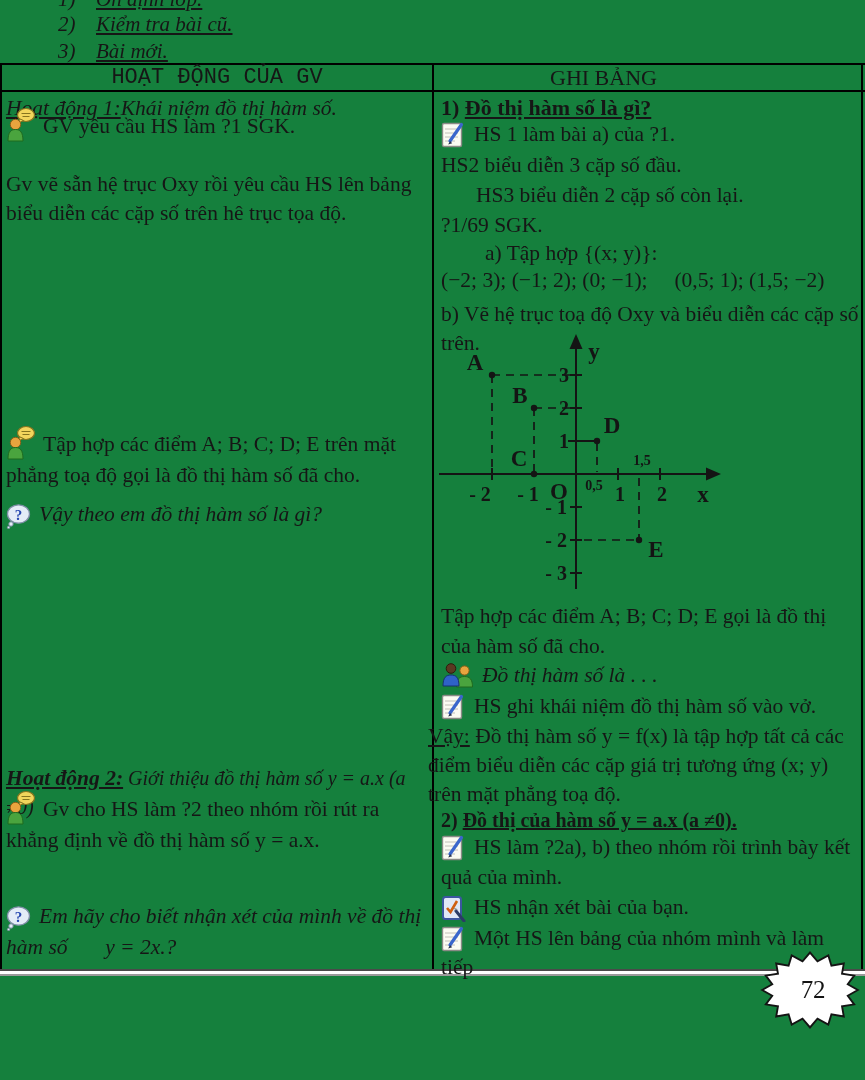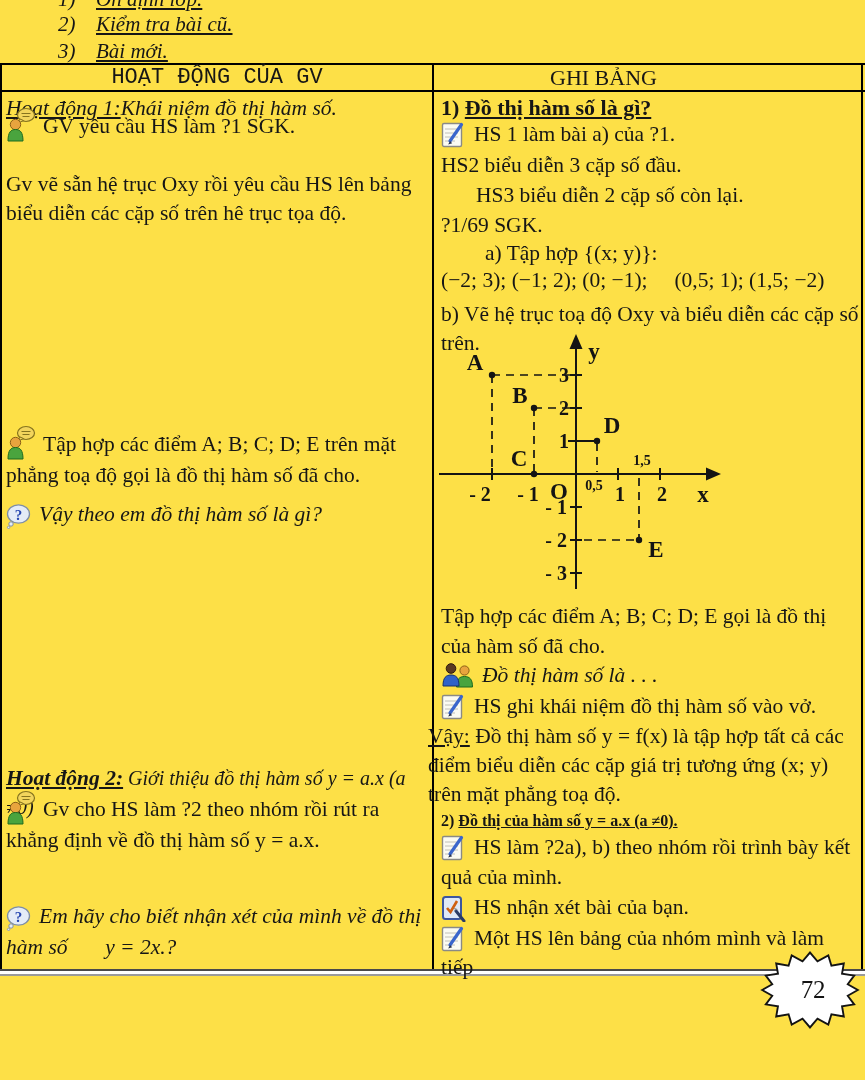--- a/index.html
+++ b/index.html
@@ -1,16 +1,16 @@
 <!DOCTYPE html>
 <html><head>
 <meta charset="utf-8">
 <style>
   html,body{margin:0;padding:0;background:#e9e9e9;}
-  .page{position:relative;width:865px;height:1080px;background:#fde047;overflow:hidden;
+  .page{position:relative;width:865px;height:1080px;background:#15803d;overflow:hidden;
         color:#161616;font-family:"Liberation Serif",serif;font-size:21.5px;line-height:29px;}
   .abs{position:absolute;}
   .it{font-style:italic;}
   .ul{text-decoration:underline;}
   .b{font-weight:bold;}
   .hdr{font-size:22px;line-height:26px;text-align:center;}
   .hline{position:absolute;background:#000;}
   .icon{display:inline-block;vertical-align:-8px;margin-right:7px;flex:0 0 auto;}
   .icon.teach{vertical-align:-10px;}
   .toplist{font-style:italic;font-size:21px;line-height:26px;}
@@ -202,21 +202,21 @@
       <path d="M4 8 h13 M4 12 h13 M4 16 h13 M4 20 h10" stroke="#c0c0b8" stroke-width="1"></path>
       <line x1="20.5" y1="3.5" x2="9" y2="20" stroke="#3a66cc" stroke-width="3.2" stroke-linecap="round"></line>
       <polygon points="9,20 7.2,23.6 11.2,22.2" fill="#27324e"></polygon>
     </svg><span>HS ghi khái niệm đồ thị hàm số vào vở.</span>
   </div>
 
   <div class="abs" style="left:428px;top:722px;width:420px;line-height:29px;">
     <span class="ul">Vậy:</span><span> Đồ thị hàm số y = f(x) là tập hợp tất cả các điểm biểu diễn các cặp giá trị tương ứng (x; y) trên mặt phẳng toạ độ.</span>
   </div>
 
-  <div class="abs" style="left:441px;top:806px;width:420px;font-size:16px;">
+  <div class="abs" style="left:441px;top:806px;width:420px;font-size:20px;">
     <span class="b">2) </span><span class="b ul">Đồ thị của hàm số y = a.x (a ≠0).</span>
   </div>
 
   <div class="abs" style="left:441px;top:832px;width:420px;line-height:30px;">
     <svg class="icon" width="26" height="28" viewBox="0 0 26 28">
       <rect x="1.5" y="2.5" width="19" height="23" rx="1.5" fill="#fbfbf2" stroke="#8a8a86" stroke-width="1.4"></rect>
       <path d="M4 8 h13 M4 12 h13 M4 16 h13 M4 20 h10" stroke="#c0c0b8" stroke-width="1"></path>
       <line x1="20.5" y1="3.5" x2="9" y2="20" stroke="#3a66cc" stroke-width="3.2" stroke-linecap="round"></line>
       <polygon points="9,20 7.2,23.6 11.2,22.2" fill="#27324e"></polygon>
     </svg><span>HS làm ?2a), b) theo nhóm rồi trình bày kết quả của mình.</span>

